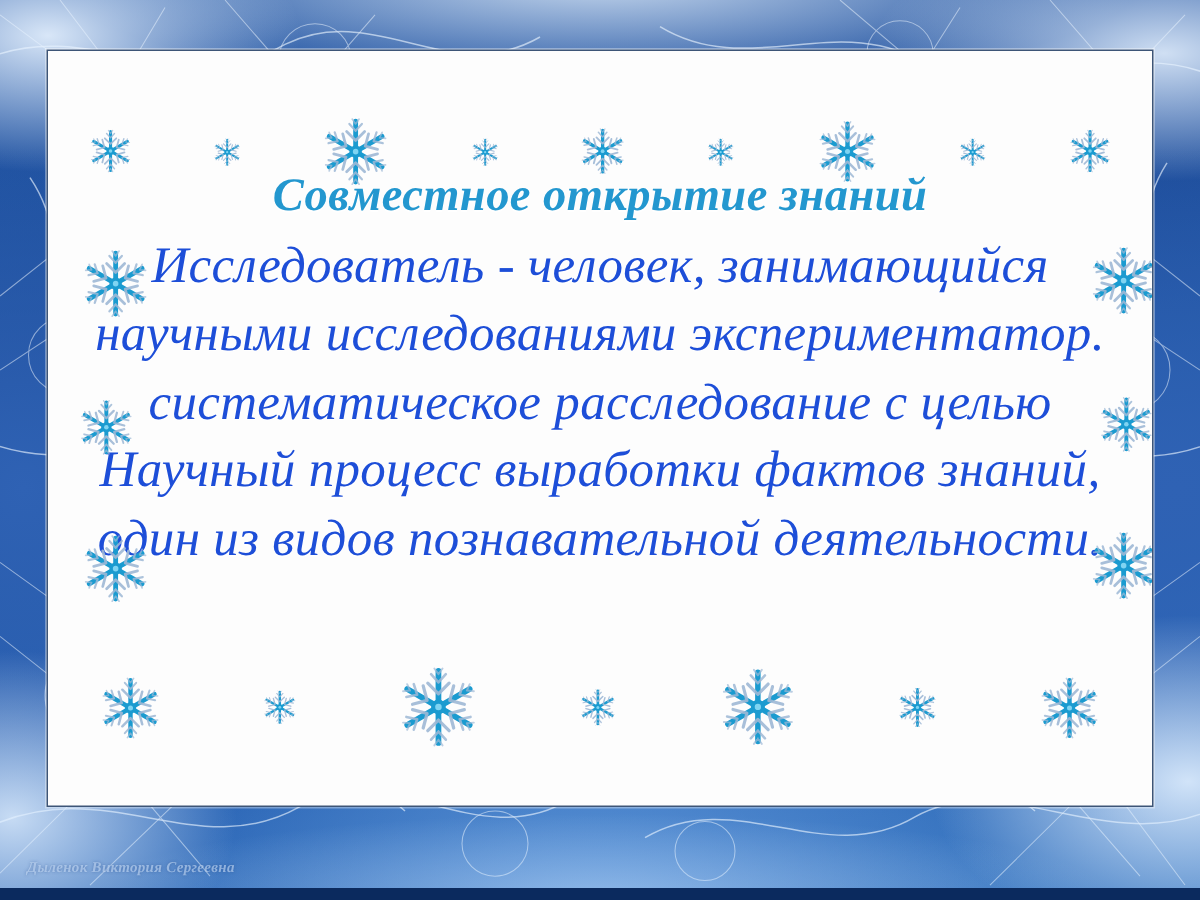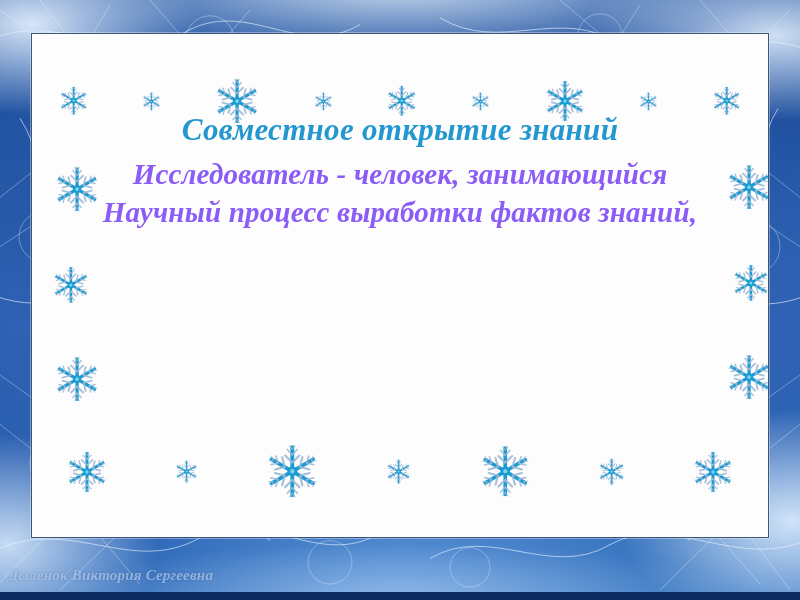--- a/index.html
+++ b/index.html
@@ -97,36 +97,36 @@
     font-size: 31px;
     font-weight: bold;
     font-style: italic;
     color: #2397cf;
     letter-spacing: .3px;
     line-height: 1.18;
     margin-bottom: 6px;
     text-shadow: 0 1px 0 rgba(255,255,255,.9);
   }
   .body-line {
-    font-size: 29px;
+    font-size: 34px;
     font-style: italic;
-    font-weight: bold;
-    color: #8b5cf6;
+    font-weight: normal;
+    color: #1d4ed8;
     line-height: 1.34;
     letter-spacing: .2px;
     white-space: nowrap;
     text-shadow: 0 1px 0 rgba(255,255,255,.85);
   }
 
   
   .credit {
     position: absolute;
-    left: 8px;
+    left: 18px;
     bottom: 8px;
-    font-size: 15px;
+    font-size: 10px;
     font-style: italic;
     font-weight: bold;
     color: rgba(198,220,246,.62);
     letter-spacing: .2px;
     text-shadow: 0 0 2px rgba(40,80,150,.5);
   }
 </style>
 </head>
 <body>
 
@@ -534,21 +534,24 @@
             </g>
             <circle r="9" fill="#1b9bd0"></circle>
             <circle r="4" fill="#7fd4f2"></circle>
           </svg></span>
       </div>
 
     <div class="text-block">
       <div class="slide-title">Совместное открытие знаний</div>
       <div id="body-lines">
           <div class="body-line">Исследователь - человек, занимающийся</div>
+          <div class="body-line">научными исследованиями экспериментатор.</div>
+          <div class="body-line">систематическое расследование с целью</div>
           <div class="body-line">Научный процесс выработки фактов знаний,</div>
+          <div class="body-line">один из видов познавательной деятельности.</div>
         </div>
     </div>
 
     <div class="flake-row bottom">
         <span style="line-height: 0;"><svg viewBox="-50 -50 100 100" width="42" height="42">
             <g transform="rotate(0)">
               <path d="M0,0 L0,-44" stroke="#1b9bd0" stroke-width="7" stroke-linecap="round"></path>
               <path d="M0,-16 L-13,-29 M0,-16 L13,-29" stroke="#9fb9d6" stroke-width="4" stroke-linecap="round" opacity=".9"></path>
               <path d="M0,-30 L-9,-40 M0,-30 L9,-40" stroke="#9fb9d6" stroke-width="3.2" stroke-linecap="round" opacity=".85"></path>
               <path d="M0,-40 L-5,-47 M0,-40 L5,-47" stroke="#9fb9d6" stroke-width="2.4" stroke-linecap="round" opacity=".7"></path>

